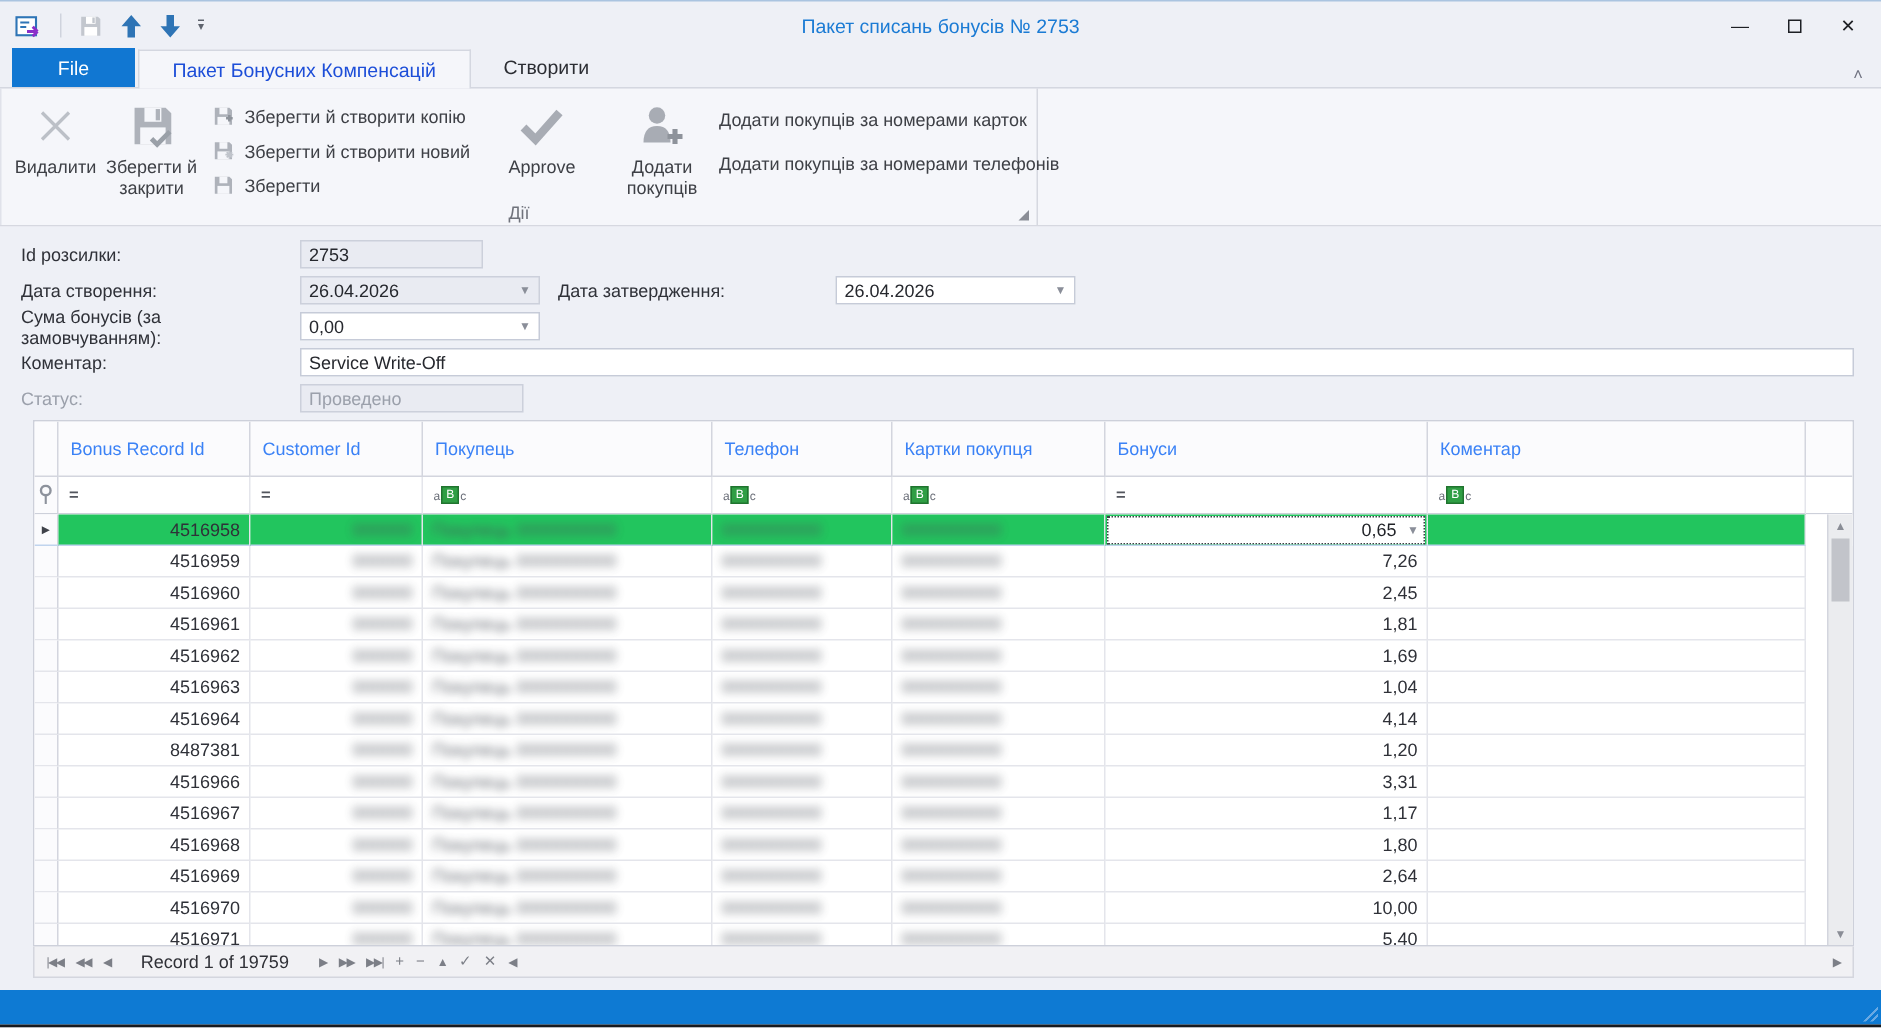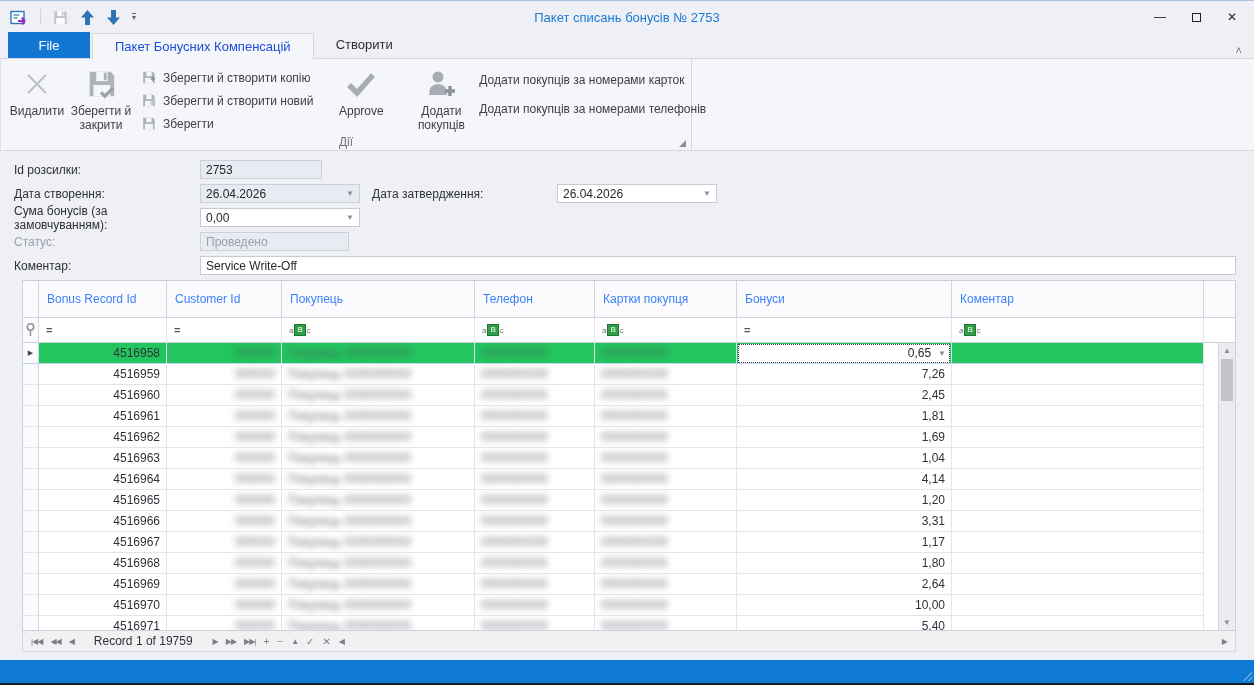--- a/index.html
+++ b/index.html
@@ -250,29 +250,29 @@
     </div>
   </div>
   <div class="frow">
     <span class="flabel">Сума бонусів (за замовчуванням):</span>
     <div class="field num" style="width:160px;">
       <span>0,00</span>
       <span class="dd">▼</span>
     </div>
   </div>
   <div class="frow">
+    <span class="flabel">Коментар:</span>
+    <div class="field" style="width:1036px;">
+      <span>Service Write-Off</span>
+    </div>
+  </div>
+  <div class="frow">
     <span class="flabel dis">Статус:</span>
     <div class="field dis graytext" style="width:149px;">
       <span>Проведено</span>
-    </div>
-  </div>
-  <div class="frow">
-    <span class="flabel">Коментар:</span>
-    <div class="field" style="width:1036px;">
-      <span>Service Write-Off</span>
     </div>
   </div>
 </div>
 
 <div class="grid">
   <div class="g-head" id="ghead">
       <div class="hcell ind"></div>
       <div class="hcell" style="width: 128px;">Bonus Record Id</div>
       <div class="hcell" style="width: 115px;">Customer Id</div>
       <div class="hcell" style="width: 193px;">Покупець</div>
@@ -464,21 +464,21 @@
         </div>
         <div class="gcell" style="width: 142px;">
           <span class="blur">0000000000</span>
         </div>
         <div class="gcell num" style="width: 215px;">4,14</div>
         <div class="gcell" style="width: 252px;"></div>
         <div class="gcell fill"></div>
       </div>
       <div class="grow">
         <div class="gcell ind"></div>
-        <div class="gcell num" style="width: 128px;">4516965</div>
+        <div class="gcell num" style="width: 128px;">8487381</div>
         <div class="gcell num" style="width: 115px;">
           <span class="blur">000000</span>
         </div>
         <div class="gcell" style="width: 193px;">
           <span class="blur">Покупець 0000000000</span>
         </div>
         <div class="gcell" style="width: 120px;">
           <span class="blur">0000000000</span>
         </div>
         <div class="gcell" style="width: 142px;">

